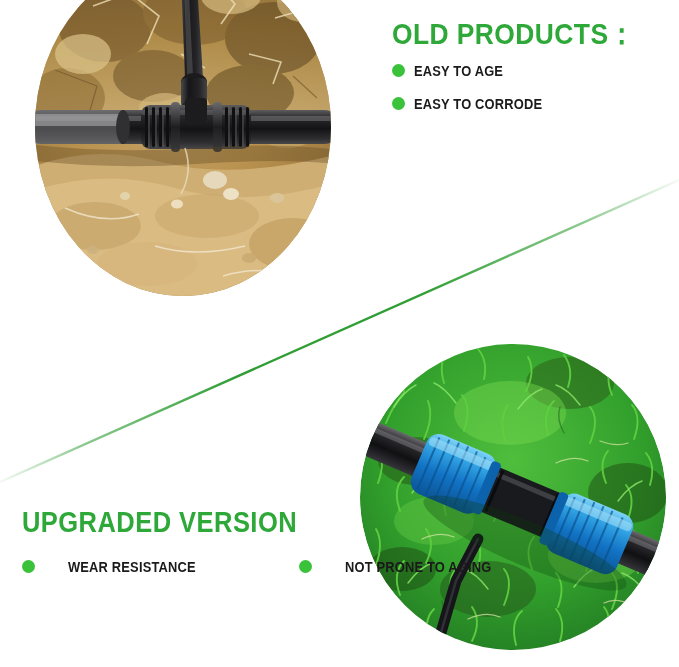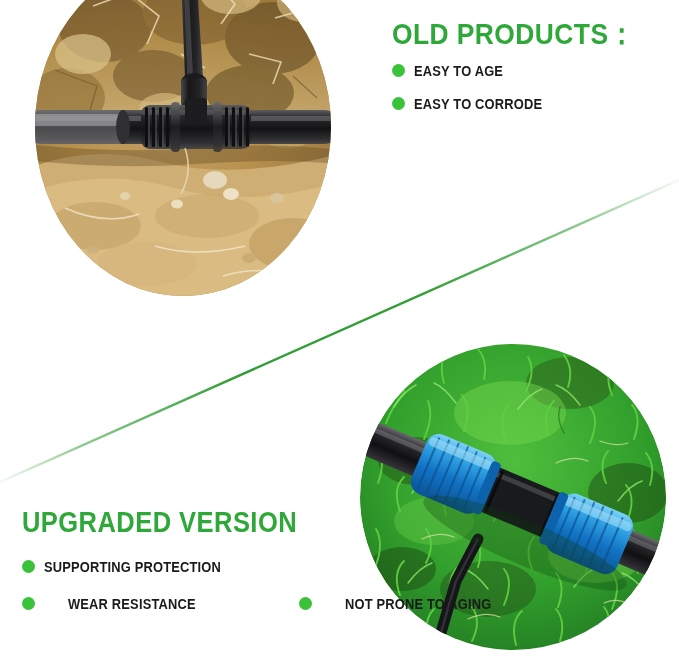--- a/index.html
+++ b/index.html
@@ -469,24 +469,20 @@
       <li class="bullet-row">
         <span class="dot"></span>
         <span class="bullet-label">EASY TO CORRODE</span>
       </li>
     </ul>
   </div>
 
   <div class="panel" id="panel-new">
     <div class="heading">UPGRADED VERSION</div>
     <ul class="bullet-list">
-      <li class="bullet-row">
-        <span class="dot"></span>
-        <span class="bullet-label">SUPPORTING PROTECTION</span>
-      </li>
       <li class="bullet-row split">
         <span class="dot"></span>
         <span class="bullet-label">WEAR RESISTANCE</span>
         <span class="split-gap"></span>
         <span class="dot"></span>
         <span class="bullet-label">NOT PRONE TO AGING</span>
       </li>
     </ul>
   </div>
 

